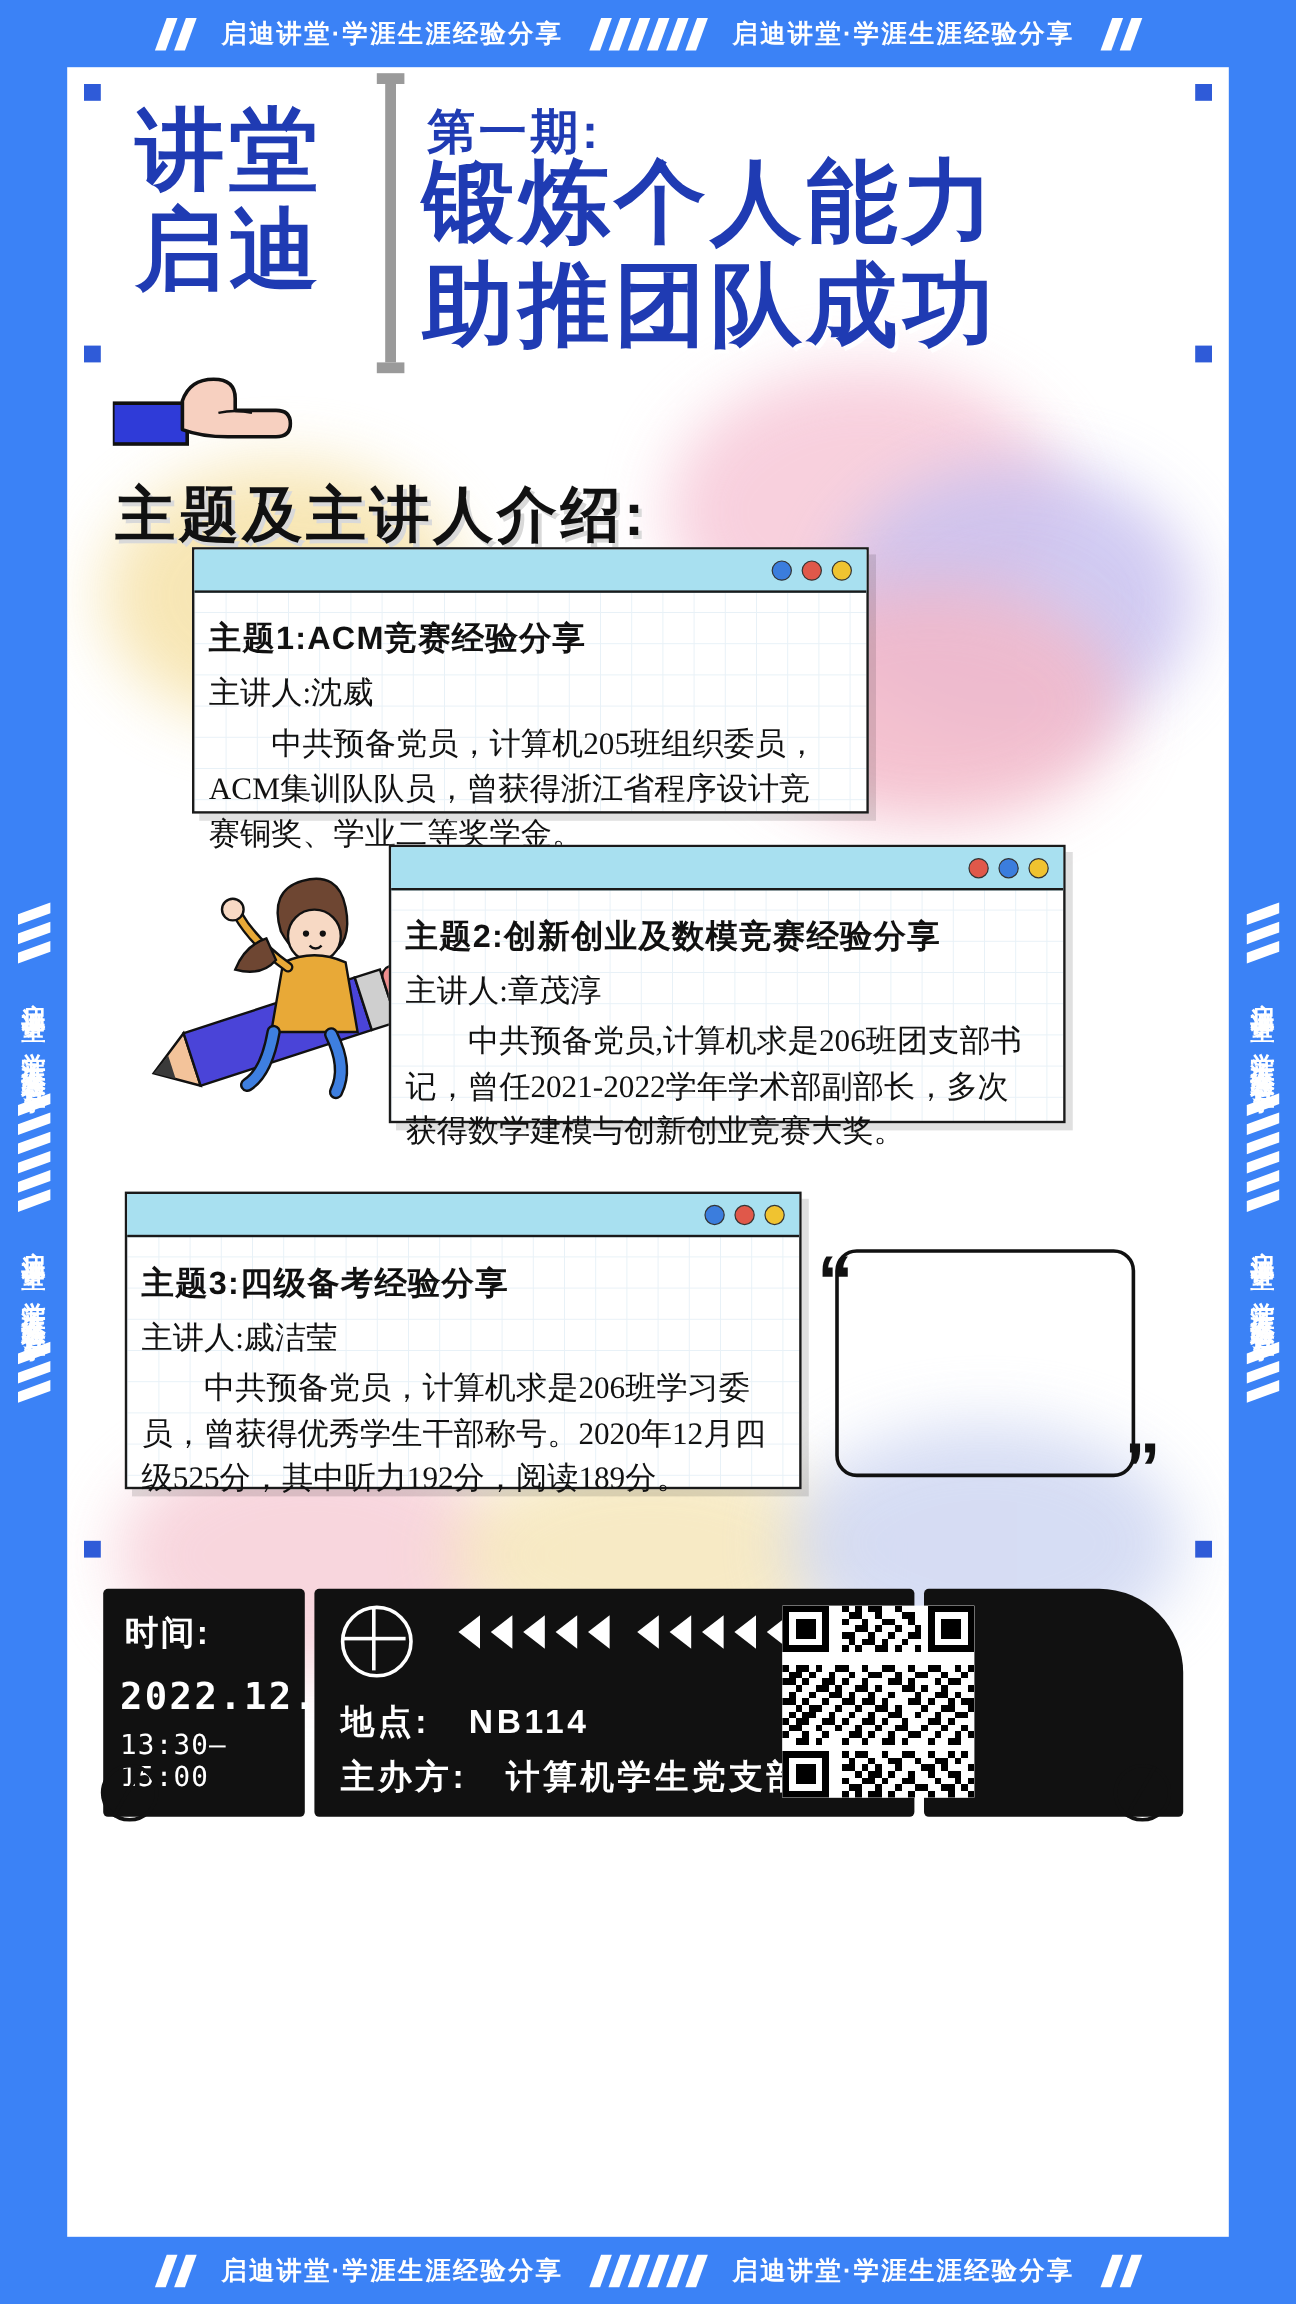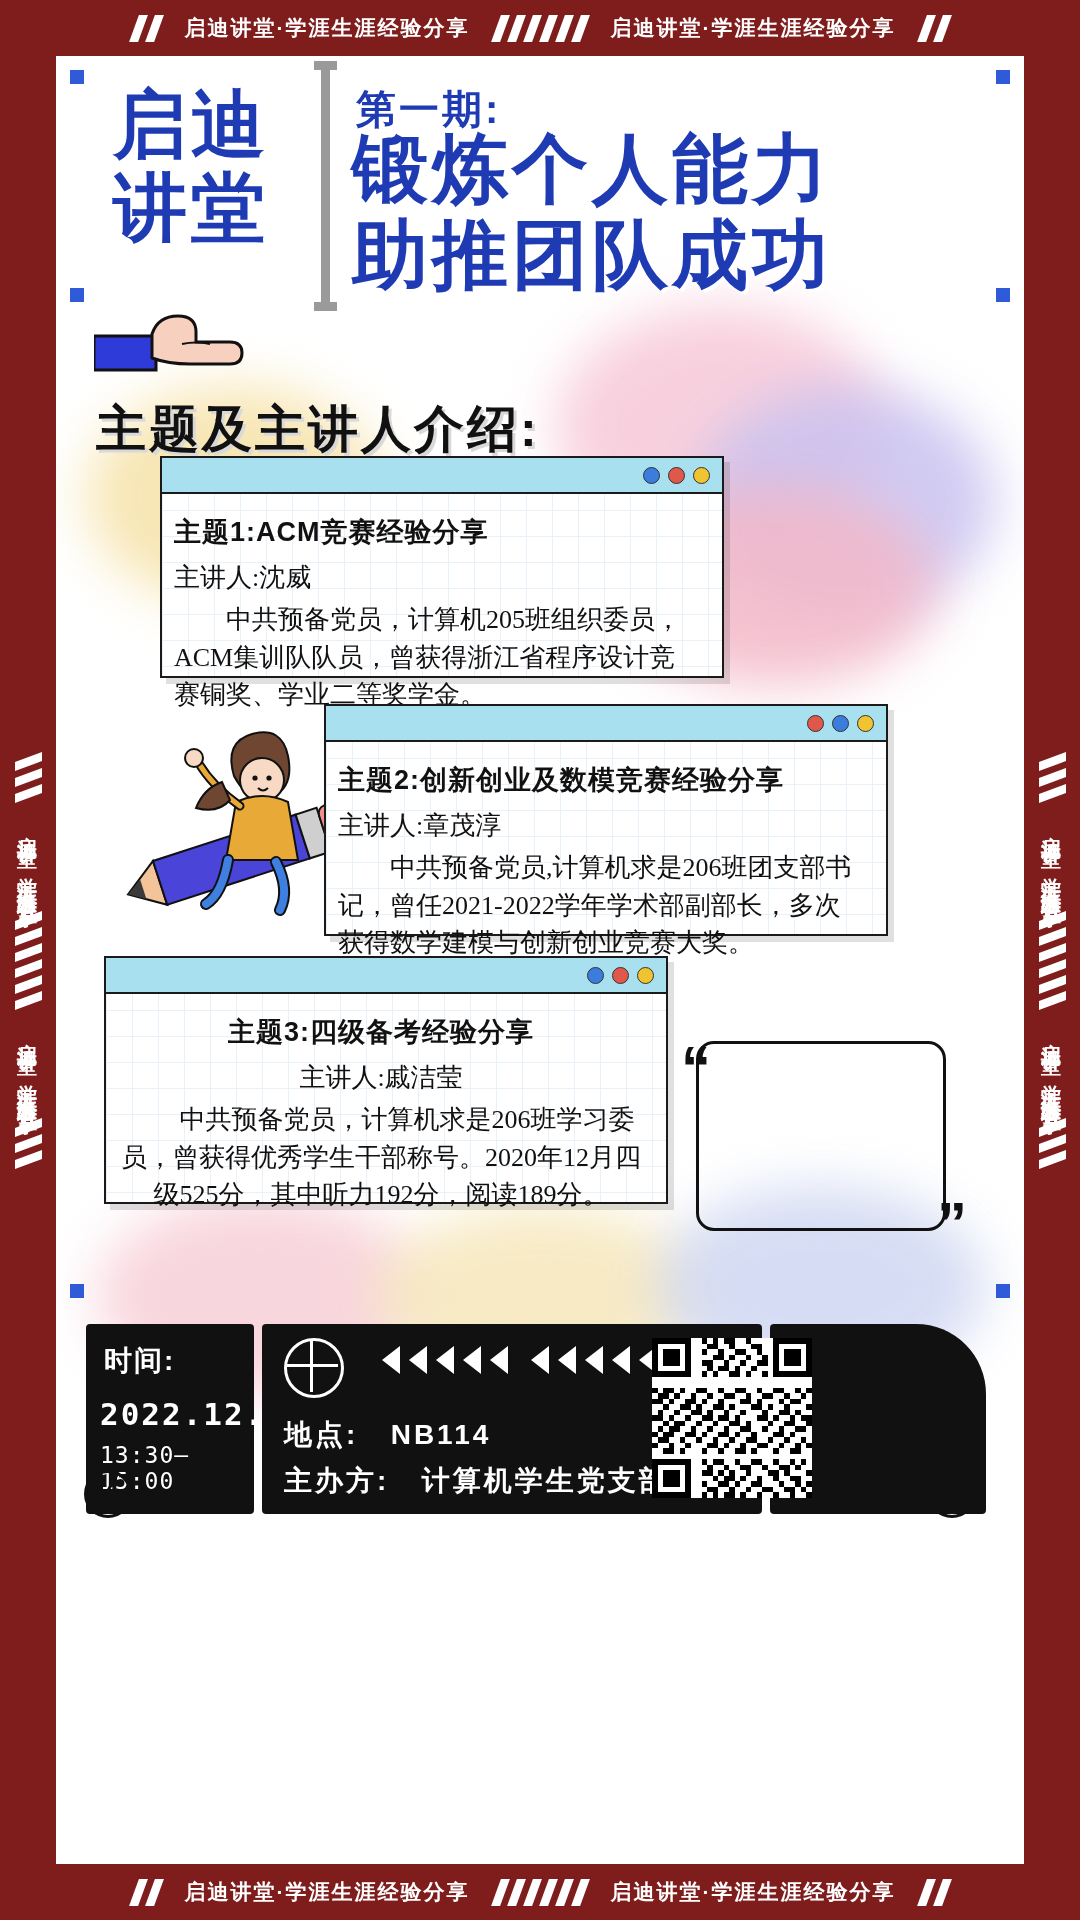--- a/index.html
+++ b/index.html
@@ -5,21 +5,21 @@
   html,body{margin:0;padding:0;}
   body{
     width:1080px;height:1920px;
     background:#5B2BEE;
     font-family:"Liberation Sans","DejaVu Sans",sans-serif;
     overflow:hidden;
     position:relative;
   }
 
   
-  .poster{position:absolute;inset:0;background:#7f1d1d;}
+  .poster{position:absolute;inset:0;background:#3b82f6;}
 
   .strip{position:absolute;color:#fff;font-weight:bold;letter-spacing:2px;
          display:flex;align-items:center;}
   .strip-top{top:0;left:0;width:1080px;height:56px;justify-content:center;gap:26px;font-size:21px;}
   .strip-bottom{bottom:0;left:0;width:1080px;height:56px;justify-content:center;gap:26px;font-size:21px;}
 
   .slashes{display:inline-flex;gap:7px;}
   .slashes i{display:block;width:9px;height:27px;background:#fff;transform:skewX(-20deg);}
 
   .strip-left,.strip-right{
@@ -69,21 +69,21 @@
        background-size:26px 26px;box-shadow:6px 6px 0 rgba(0,0,0,.12);}
   .win-bar{height:34px;background:#A8E0F0;border-bottom:2px solid #1a1a1a;display:flex;align-items:center;justify-content:flex-end;padding-right:12px;gap:8px;}
   .dot{width:15px;height:15px;border-radius:50%;border:1px solid #333;}
   .win-body{padding:16px 22px 14px 12px;}
   .topic{font-size:27px;font-weight:bold;color:#111;margin:4px 0 10px;letter-spacing:1px;}
   .speaker{font-size:26px;color:#111;margin-bottom:6px;font-family:"Liberation Serif","DejaVu Serif",serif;}
   .desc{font-size:26px;color:#111;line-height:1.45;text-indent:2em;font-family:"Liberation Serif","DejaVu Serif",serif;}
 
   #win1{left:104px;top:400px;width:560px;height:218px;}
   #win2{left:268px;top:648px;width:560px;height:228px;}
-  #win3{left:48px;top:900px;width:560px;height:244px;text-align:center;}
+  #win3{left:48px;top:937px;width:560px;height:244px;}
 
   
   .girl{position:absolute;left:60px;top:650px;width:260px;height:230px;}
 
   
   .ps{position:absolute;left:640px;top:985px;width:250px;height:190px;border:3px solid #111;border-radius:18px;
       display:flex;align-items:center;justify-content:center;text-align:center;padding:14px;box-sizing:border-box;
       font-size:21px;line-height:1.5;color:#111;background:transparent;}
   .quote{position:absolute;font-size:60px;color:#111;font-weight:bold;line-height:.6;}
 
@@ -216,22 +216,22 @@
     <div class="blob" style="left:320px;top:1150px;width:330px;height:180px;background:#f6e7bb;"></div>
     <div class="blob" style="left:600px;top:1130px;width:330px;height:200px;background:#cfd7f2;"></div>
 
     <div class="header">
       <div class="corner" style="left:14px;top:14px;"></div>
       <div class="corner" style="right:14px;top:14px;"></div>
       <div class="corner" style="left:14px;top:232px;"></div>
       <div class="corner" style="right:14px;top:232px;"></div>
 
       <div class="brand">
+        <div>讲堂</div>
         <div>启迪</div>
-        <div>讲堂</div>
       </div>
 
       <div class="divider"></div>
 
       <div class="episode">第一期:</div>
       <div class="bigtitle">
         <div>锻炼个人能力</div>
         <div>助推团队成功</div>
       </div>
     </div>

